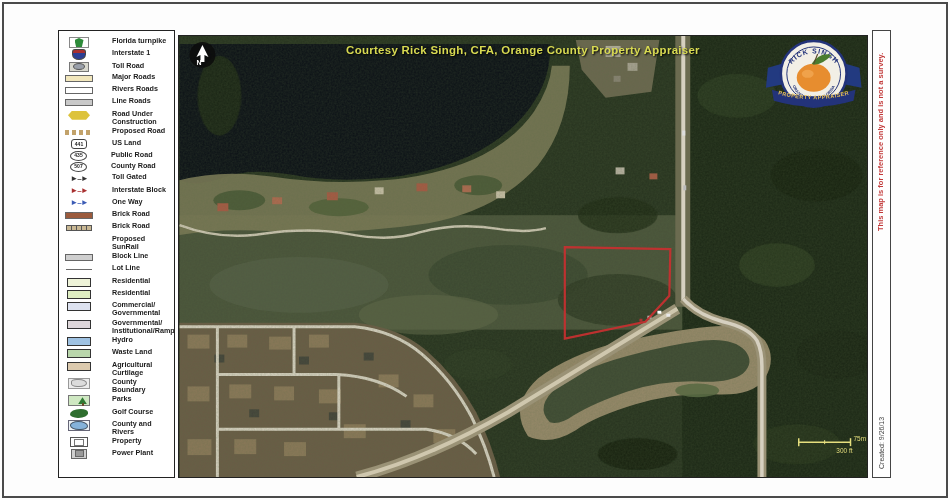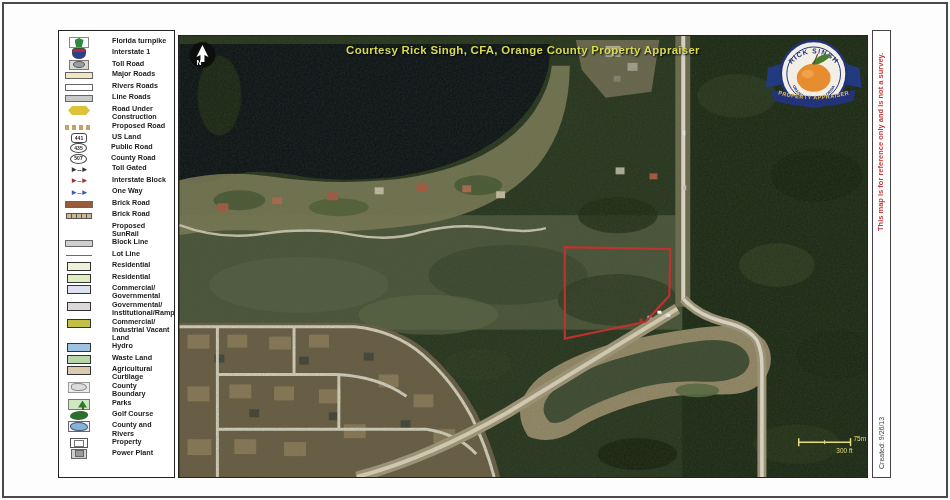--- a/index.html
+++ b/index.html
@@ -162,24 +162,20 @@
         </div>
         <div class="lrow">
           <span class="ic ic-swatch" style="--c: #dde2f0;"></span>
           <span class="llabel">Commercial/ Governmental</span>
         </div>
         <div class="lrow">
           <span class="ic ic-swatch" style="--c: #ded7da;"></span>
           <span class="llabel">Governmental/ Institutional/Ramp</span>
         </div>
         <div class="lrow">
-          <span class="ic ic-swatch" style="--c: #c3bf45;"></span>
-          <span class="llabel">Commercial/ Industrial Vacant Land</span>
-        </div>
-        <div class="lrow">
           <span class="ic ic-swatch" style="--c: #9fc2e2;"></span>
           <span class="llabel">Hydro</span>
         </div>
         <div class="lrow">
           <span class="ic ic-swatch" style="--c: #b9d6ab;"></span>
           <span class="llabel">Waste Land</span>
         </div>
         <div class="lrow">
           <span class="ic ic-swatch" style="--c: #dccaae;"></span>
           <span class="llabel">Agricultural Curtilage</span>

